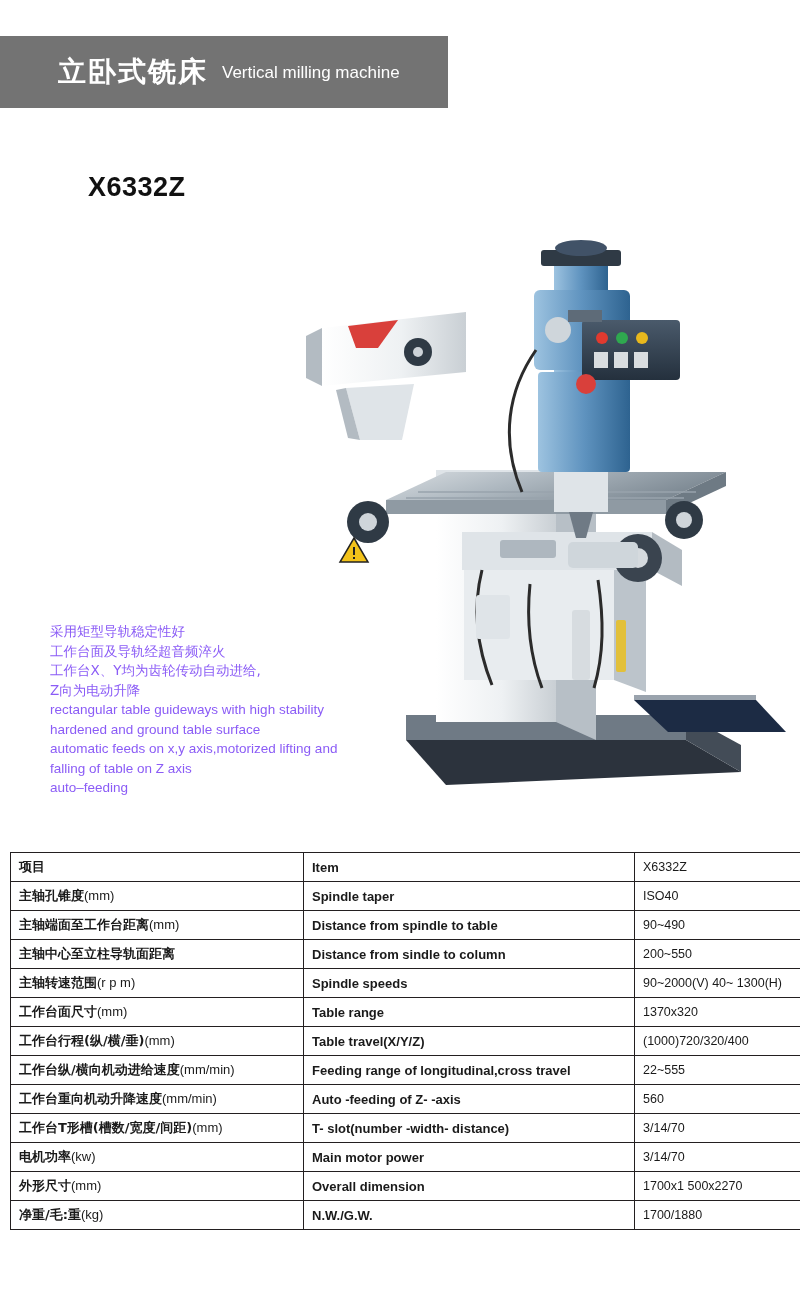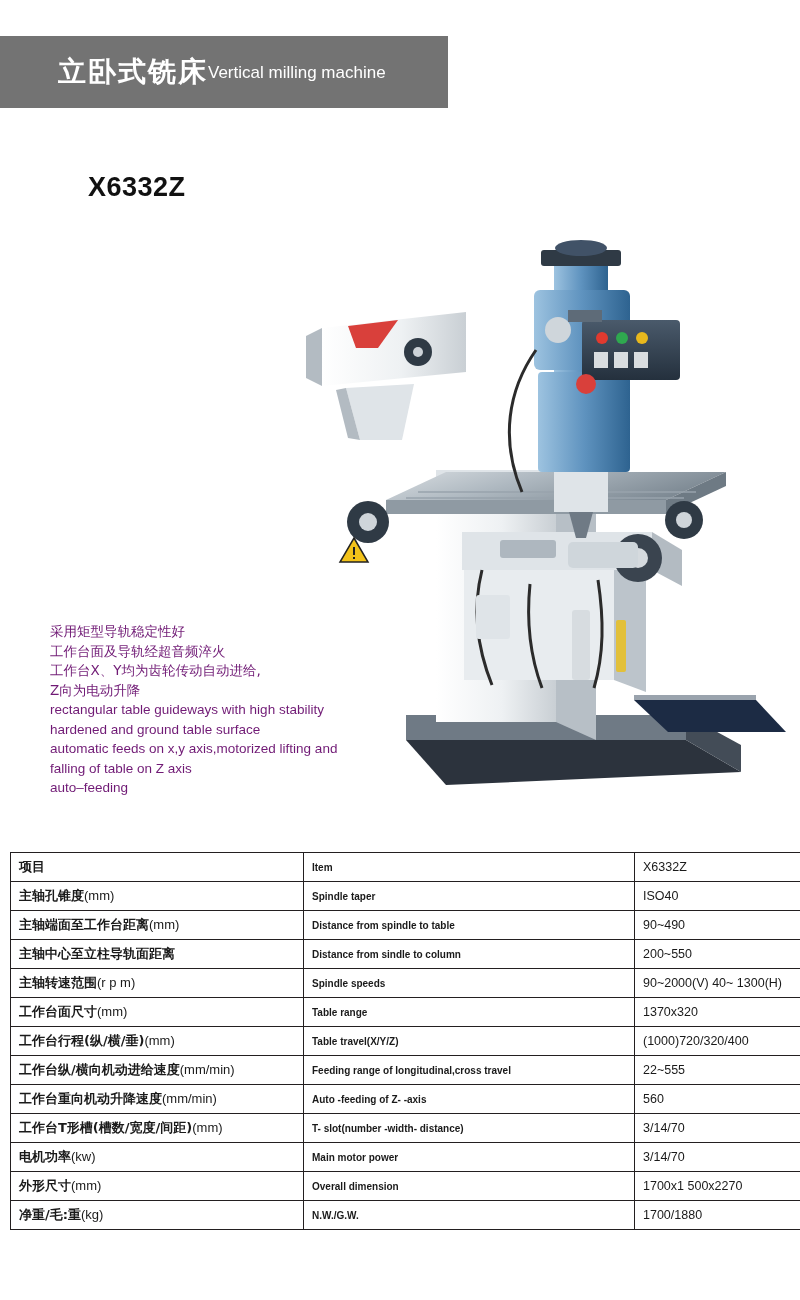--- a/index.html
+++ b/index.html
@@ -36,20 +36,21 @@
     font-family: "DejaVu Sans", sans-serif;
     font-size: 28px;
     font-weight: bold;
     color: #ffffff;
     letter-spacing: 2px;
     line-height: 1;
   }
   .title-en {
     font-size: 17px;
     color: #ffffff;
+    margin-left: 14px;
     line-height: 1;
     font-weight: normal;
   }
 
   
   .model-code {
     position: absolute;
     left: 88px;
     top: 172px;
     font-size: 27px;
@@ -73,21 +74,21 @@
   }
 
   
   .features {
     position: absolute;
     left: 50px;
     top: 622px;
     width: 330px;
     font-size: 13.5px;
     line-height: 19.5px;
-    color: #701a75;
+    color: #8b5cf6;
   }
   .features .cn {
     font-family: "DejaVu Sans", sans-serif;
     font-size: 13.5px;
   }
   .features div {
     white-space: nowrap;
   }
 
   
@@ -109,21 +110,21 @@
   .spec-table td.col-cn {
     width: 276px;
     font-family: "DejaVu Sans", sans-serif;
     font-weight: bold;
     font-size: 13px;
     margin-top: 43px;
   }
   .spec-table td.col-en {
     width: 314px;
     font-weight: bold;
-    font-size: 10px;
+    font-size: 13px;
   }
   .spec-table td.col-val {
     width: 190px;
     font-size: 12.5px;
   }
   .unit {
     font-weight: normal;
     font-family: "Liberation Sans", sans-serif;
   }
 </style>

